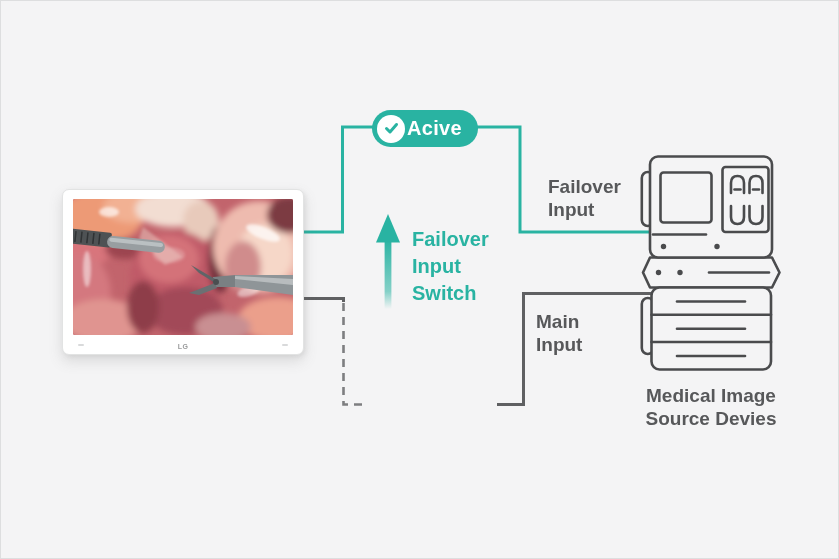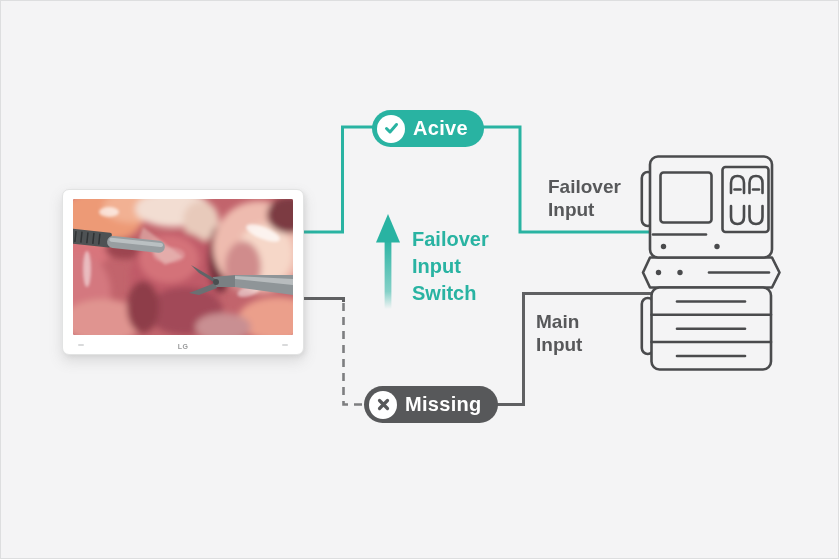--- a/index.html
+++ b/index.html
@@ -36,21 +36,21 @@
   .monitor-logo {
     position:absolute; left:0; right:0; bottom:4px; text-align:center;
     font-size:7px; font-weight:bold; color:#9a9b9c; letter-spacing:.5px;
   }
   .bezel-dot { position:absolute; bottom:8px; width:6px; height:2px; background:#d9dadb; border-radius:1px; }
   .bezel-dot.left { left:15px; }
   .bezel-dot.right { right:15px; }
 
   
   .badge {
-    position:absolute; display:flex; align-items:center; gap:8px;
+    position:absolute; display:flex; align-items:center; gap:2px;
     height:37px; border-radius:19px; padding:0 16px 0 5px; box-sizing:border-box;
   }
   .badge-active { left:372px; top:110px; background: var(--accent-teal, #29b3a2); }
   .badge-missing { left:364px; top:386px; background: var(--dark-gray, #57585a); }
   .badge-circle {
     width:28px; height:28px; border-radius:50%; background:#ffffff; flex:0 0 auto;
     display:flex; align-items:center; justify-content:center;
   }
   .badge-label { color:#ffffff; font-size:20px; font-weight:bold; letter-spacing:.3px; }
 
@@ -192,30 +192,24 @@
 
   <div class="badge badge-active">
     <span class="badge-circle">
       <svg width="15" height="13" viewBox="0 0 15 13">
         <path d="M2.5,6.5 L6,10 L12.5,2.5" fill="none" stroke="#29b3a2" stroke-width="3" stroke-linecap="round" stroke-linejoin="round"></path>
       </svg>
     </span>
     <span class="badge-label">Acive</span>
   </div>
 
-  <div class="badge badge-missing">
-    <span class="badge-circle">
-      <svg width="13" height="13" viewBox="0 0 13 13">
-        <path d="M2.5,2.5 L10.5,10.5 M10.5,2.5 L2.5,10.5" fill="none" stroke="#57585a" stroke-width="3.2" stroke-linecap="round"></path>
-      </svg>
-    </span>
-    <span class="badge-label">Missing</span>
-  </div>
 
   <div class="lbl-switch">Failover
 Input
 Switch</div>
   <div class="lbl lbl-failover">Failover
 Input</div>
   <div class="lbl lbl-main">Main
 Input</div>
+  <div class="lbl lbl-device">Medical Image
+Source Devies</div>
 
 </div>
 
 </body></html>

